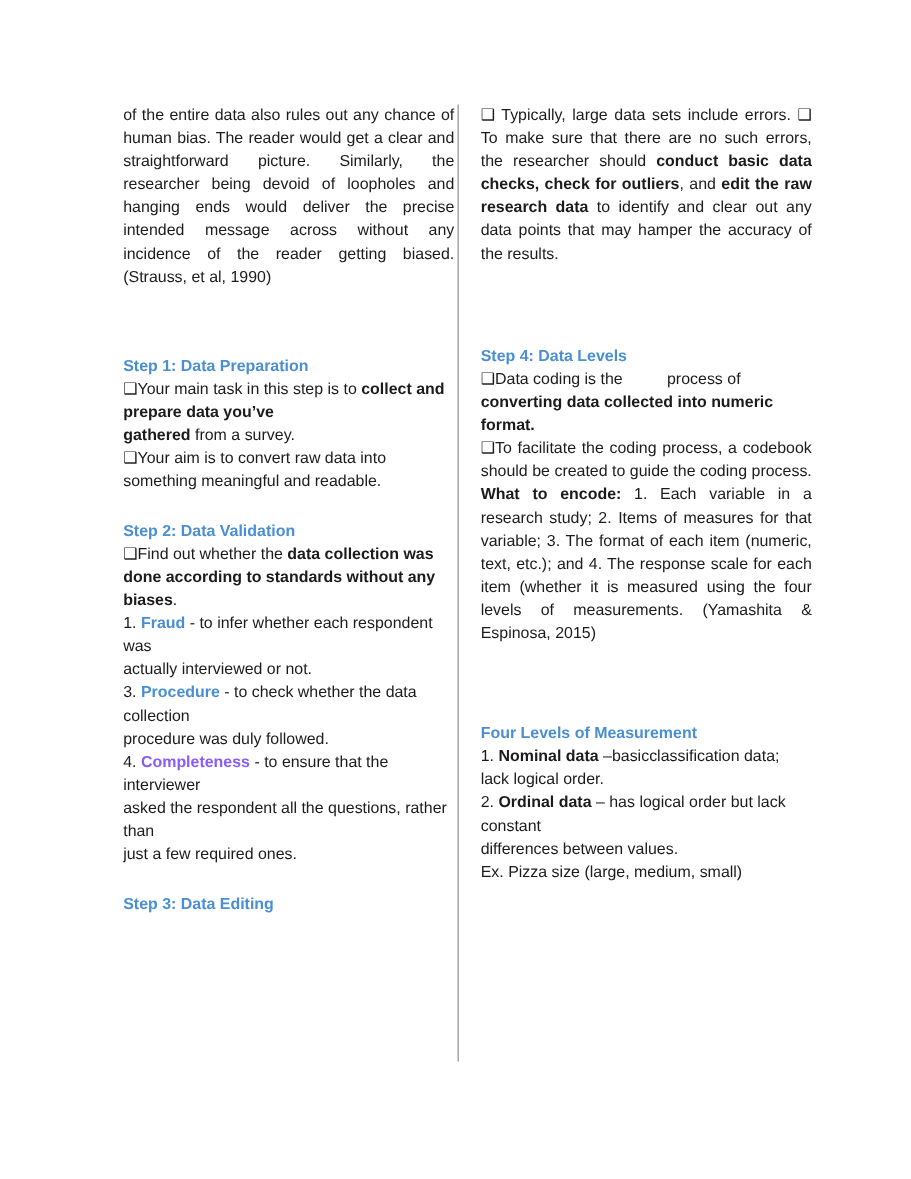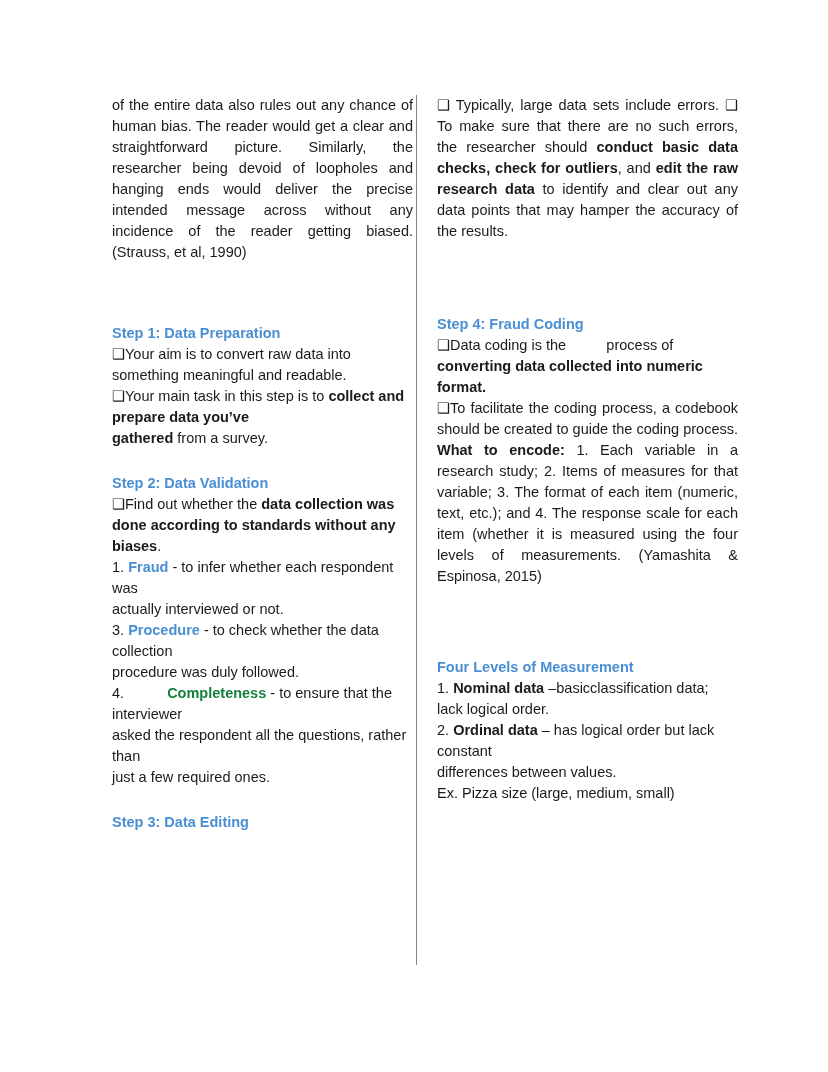--- a/index.html
+++ b/index.html
@@ -54,41 +54,41 @@
 </style>
 </head>
 <body>
 
 <div class="page">
   <div class="col col-left" id="col-left">
       <div class="blk p justify"><span>of the entire data also rules out any chance of human bias. The reader would get a clear and straightforward picture. Similarly, the researcher being devoid of loopholes and hanging ends would deliver the precise intended message across without any incidence of the reader getting biased. (Strauss, et al, 1990)</span></div>
       <div style="height: 40px;"></div>
       <div style="height: 20px;"></div>
       <div class="blk h2"><span>Step 1: Data Preparation</span></div>
-      <div class="blk p"><span>❑Your aim is to convert raw data into something meaningful and readable.</span></div>
       <div class="blk p"><span>❑Your main task in this step is to </span><span class="b">collect and prepare data you’ve
 gathered</span><span> from a survey.</span></div>
+      <div class="blk p"><span>❑Your aim is to convert raw data into something meaningful and readable.</span></div>
       <div style="height: 24px;"></div>
       <div class="blk h2"><span>Step 2: Data Validation</span></div>
       <div class="blk p"><span>❑Find out whether the </span><span class="b">data collection was done according to standards without any biases</span><span>.</span></div>
       <div class="blk p"><span>1. </span><span class="b" style="color: rgb(74, 143, 211);">Fraud</span><span> - to infer whether each respondent was
 actually interviewed or not.</span></div>
       <div class="blk p"><span>3. </span><span class="b" style="color: rgb(74, 143, 211);">Procedure</span><span> - to check whether the data collection
 procedure was duly followed.</span></div>
-      <div class="blk p"><span>4. </span><span class="b" style="color: #15803d; margin-left: 39px;">Completeness</span><span> - to ensure that the interviewer
+      <div class="blk p"><span>4. </span><span class="b" style="color: #8b5cf6;">Completeness</span><span> - to ensure that the interviewer
 asked the respondent all the questions, rather than
 just a few required ones.</span></div>
       <div style="height: 24px;"></div>
       <div class="blk h2"><span>Step 3: Data Editing</span></div>
     </div>
   <div class="divider"></div>
   <div class="col col-right" id="col-right">
       <div class="blk p justify"><span>❑ Typically, large data sets include errors. ❑ To make sure that there are no such errors, the researcher should </span><span class="b">conduct basic data checks, check for outliers</span><span>, and </span><span class="b">edit the raw research data</span><span> to identify and clear out any data points that may hamper the accuracy of the results.</span></div>
       <div style="height: 72px;"></div>
-      <div class="blk h2"><span>Step 4: Fraud Coding</span></div>
+      <div class="blk h2"><span>Step 4: Data Levels</span></div>
       <div class="blk p"><span>❑Data coding is the          process of
 </span><span class="b">converting data collected into numeric format.</span></div>
       <div class="blk p justify"><span>❑To facilitate the coding process, a codebook should be created to guide the coding process. </span><span class="b">What to encode:</span><span> 1. Each variable in a research study; 2. Items of measures for that variable; 3. The format of each item (numeric, text, etc.); and 4. The response scale for each item (whether it is measured using the four levels of measurements. (Yamashita &amp; Espinosa, 2015)</span></div>
       <div style="height: 70px;"></div>
       <div class="blk h2"><span>Four Levels of Measurement</span></div>
       <div class="blk p"><span>1. </span><span class="b">Nominal data</span><span> –basicclassification data; lack logical order.</span></div>
       <div class="blk p"><span>2. </span><span class="b">Ordinal data</span><span> – has logical order but lack constant
 differences between values.</span></div>
       <div class="blk p"><span>Ex. Pizza size (large, medium, small)</span></div>
     </div>

